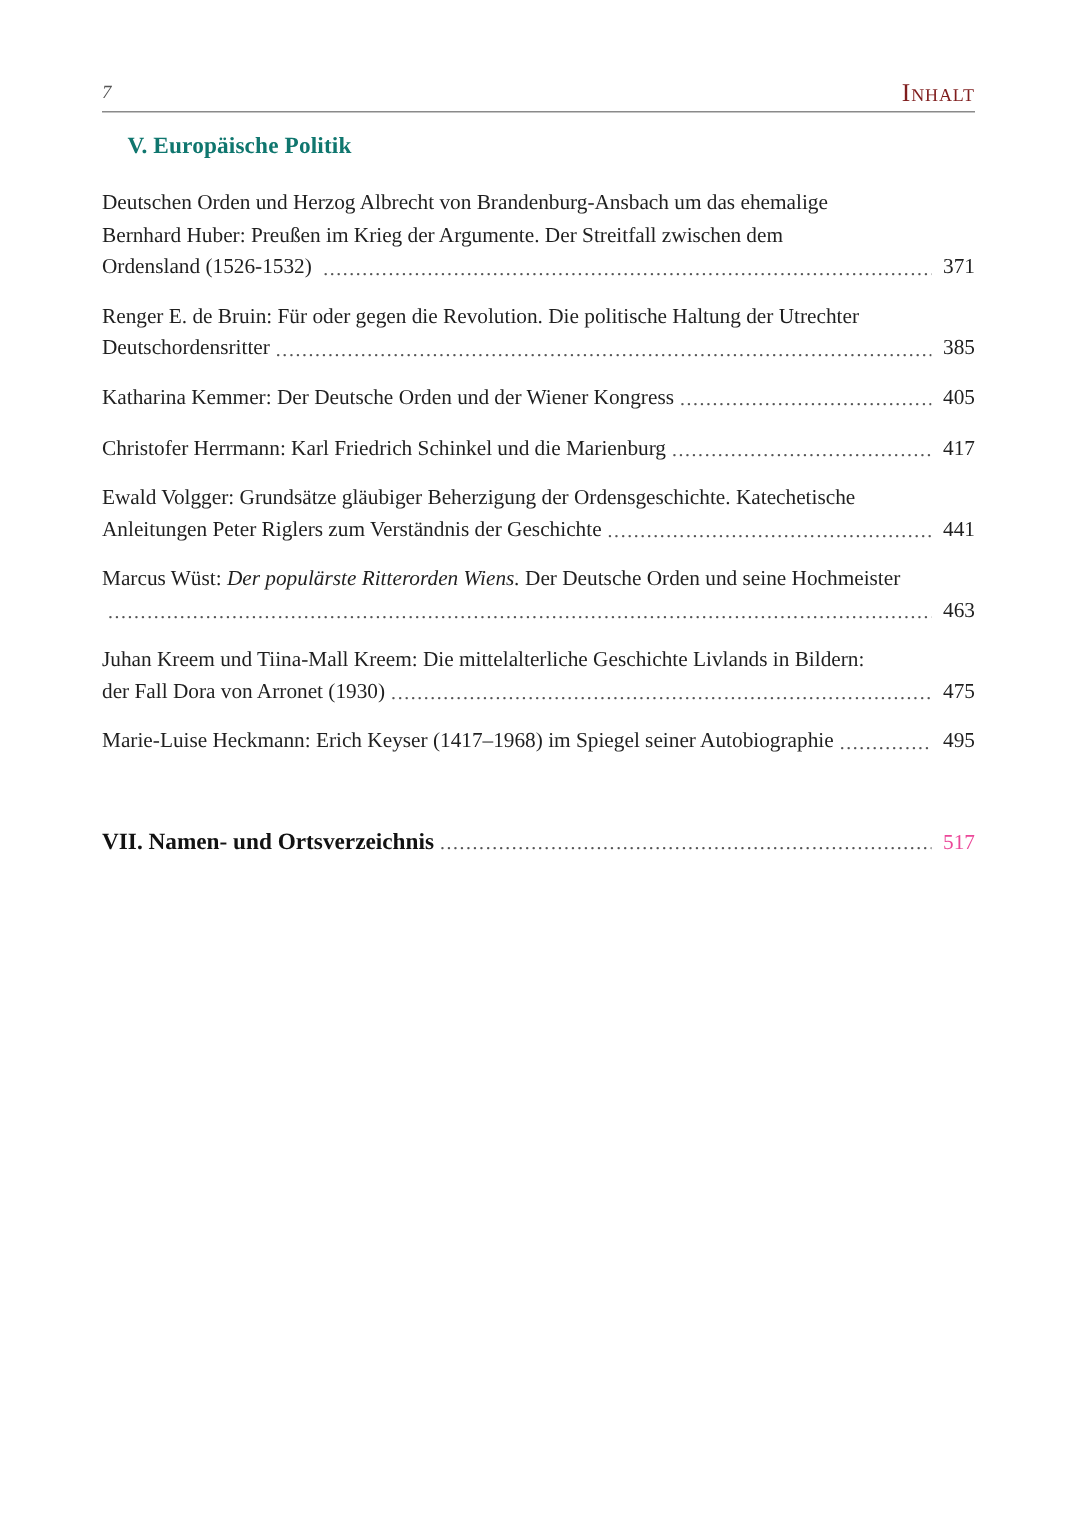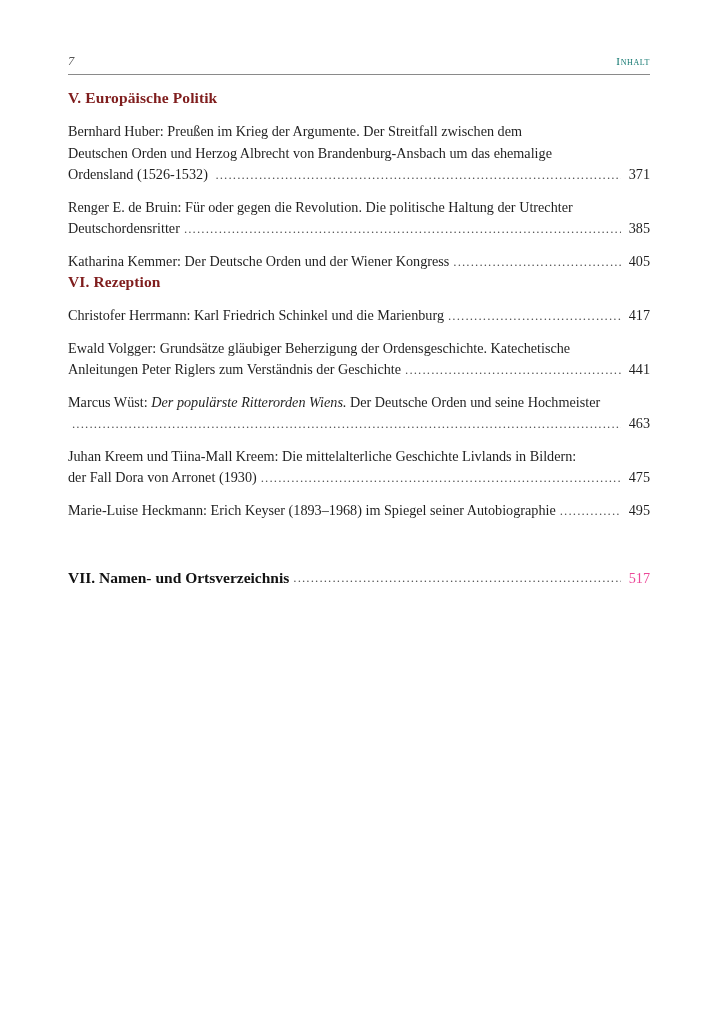--- a/index.html
+++ b/index.html
@@ -34,46 +34,46 @@
     align-items: flex-start;
     justify-content: space-between;
   }
   .folio {
     font-size: 12.5px;
     font-style: italic;
     color: #555555;
     line-height: 15px;
   }
   .head-title {
-    font-size: 11px;
-    color: #0f766e;
+    font-size: 17px;
+    color: #7f1d1d;
     letter-spacing: 0.6px;
     line-height: 15px;
     font-variant: small-caps;
     text-transform: lowercase;
     text-align: right;
   }
   .head-title::first-letter { text-transform: uppercase; }
 
   
   .content {
     position: absolute;
     top: 88px;
     left: 0;
     width: 582px;
   }
 
   h2.section-heading {
     font-size: 15.5px;
     font-weight: bold;
-    margin: 0;
+    margin: 17px;
     padding: 0;
     line-height: 20px;
     letter-spacing: 0.1px;
-    color: #7f1d1d;
+    color: #0f766e;
   }
   .section-heading.first { margin-top: 0; }
   .gap-before-section { margin-top: 33px; }
 
   .entry-list { margin-top: 13px; }
 
   .entry {
     font-size: 14.2px;
     line-height: 21.5px;
     margin-bottom: 11px;
@@ -140,22 +140,22 @@
     <span class="head-title">Inhalt</span>
   </div>
 
   <div class="content">
 
     <h2 class="section-heading first">V. Europäische Politik</h2>
 
     <div class="entry-list">
 
       <div class="entry">
+        <span class="line">Deutschen Orden und Herzog Albrecht von Brandenburg-Ansbach um das ehemalige</span>
         <span class="line">Bernhard Huber: Preußen im Krieg der Argumente. Der Streitfall zwischen dem</span>
-        <span class="line">Deutschen Orden und Herzog Albrecht von Brandenburg-Ansbach um das ehemalige</span>
         <span class="leader-row">
           <span class="txt">Ordensland (1526-1532) </span>
           <span class="dots">.............................................................................................................................................................................................................</span>
           <span class="page-no">371</span>
         </span>
       </div>
 
       <div class="entry">
         <span class="line">Renger E. de Bruin: Für oder gegen die Revolution. Die politische Haltung der Utrechter</span>
         <span class="leader-row">
@@ -168,21 +168,20 @@
       <div class="entry">
         <span class="leader-row">
           <span class="txt">Katharina Kemmer: Der Deutsche Orden und der Wiener Kongress</span>
           <span class="dots">.............................................................................................................................................................................................................</span>
           <span class="page-no">405</span>
         </span>
       </div>
 
     </div>
 
-    <h2 class="section-heading gap-before-section">VI. Rezeption</h2>
 
     <div class="entry-list">
 
       <div class="entry">
         <span class="leader-row">
           <span class="txt">Christofer Herrmann: Karl Friedrich Schinkel und die Marienburg</span>
           <span class="dots">.............................................................................................................................................................................................................</span>
           <span class="page-no">417</span>
         </span>
       </div>
@@ -208,21 +207,21 @@
         <span class="line">Juhan Kreem und Tiina-Mall Kreem: Die mittelalterliche Geschichte Livlands in Bildern:</span>
         <span class="leader-row">
           <span class="txt">der Fall Dora von Arronet (1930)</span>
           <span class="dots">.............................................................................................................................................................................................................</span>
           <span class="page-no">475</span>
         </span>
       </div>
 
       <div class="entry">
         <span class="leader-row">
-          <span class="txt">Marie-Luise Heckmann: Erich Keyser (1893–1968) im Spiegel seiner Autobiographie</span>
+          <span class="txt">Marie-Luise Heckmann: Erich Keyser (1417–1968) im Spiegel seiner Autobiographie</span>
           <span class="dots">.............................................................................................................................................................................................................</span>
           <span class="page-no">495</span>
         </span>
       </div>
 
     </div>
 
     <div class="final-heading">
       <span class="leader-row">
         <span class="txt">VII. Namen- und Ortsverzeichnis</span>

